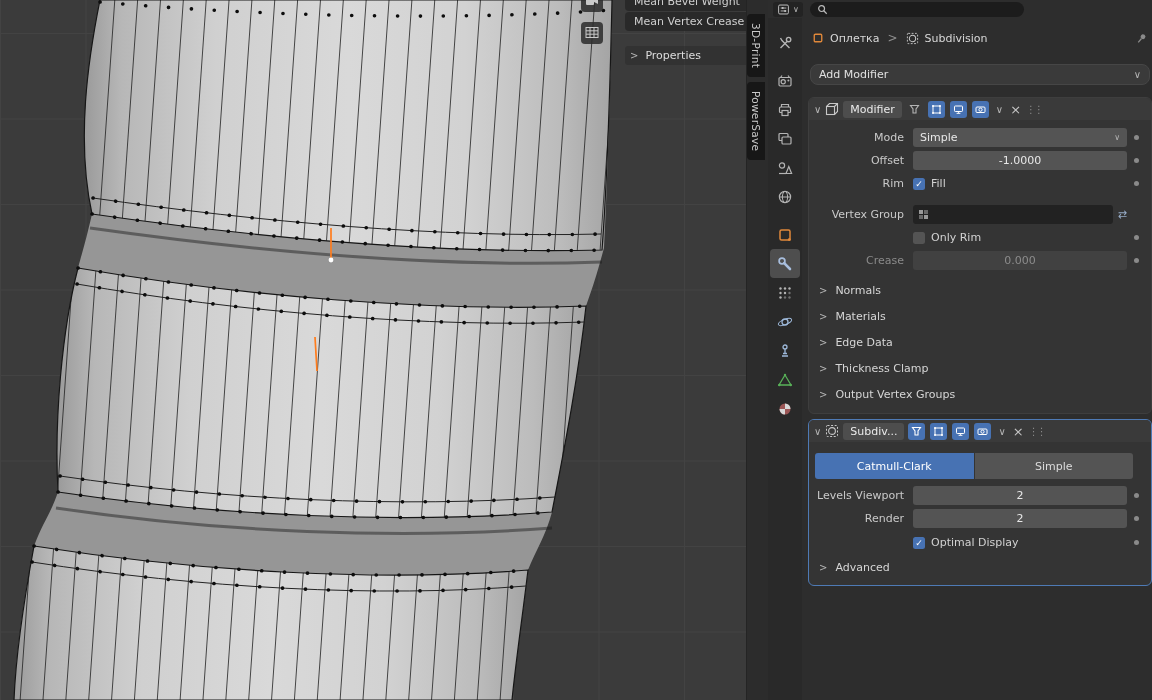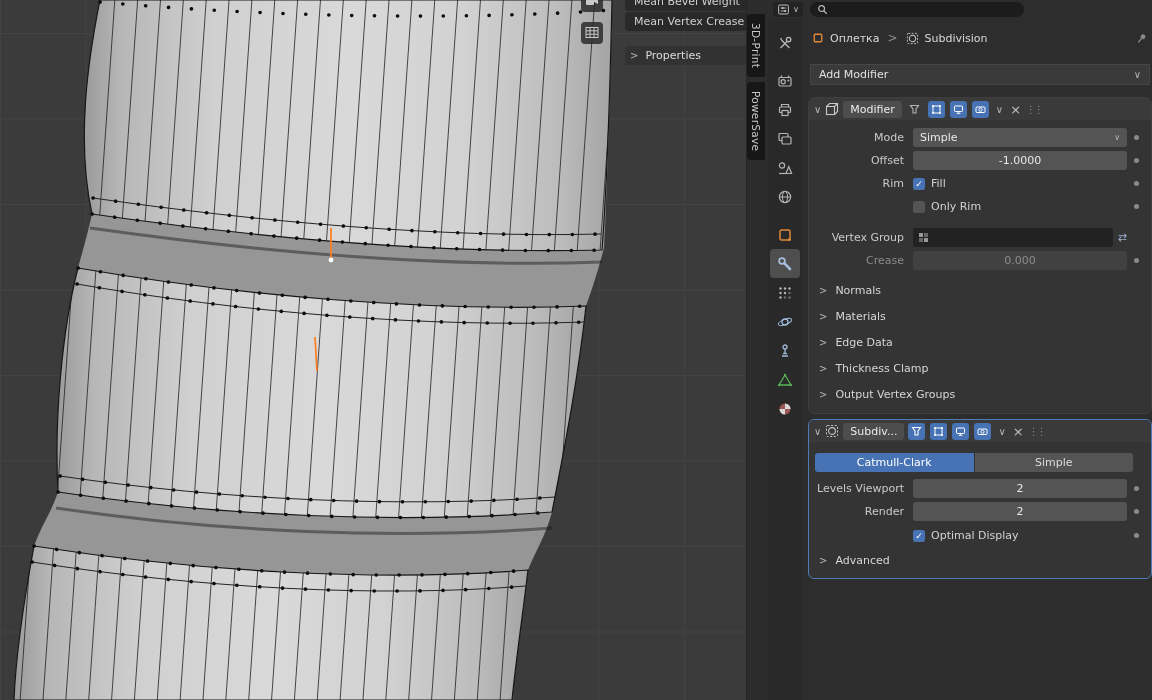--- a/index.html
+++ b/index.html
@@ -42,21 +42,21 @@
   .ticon{width:30px;height:29px;flex:none;display:flex;align-items:center;justify-content:center;border-radius:4px}
   .ticon.active{background:#4e4e4e}
   .tgap{height:9px;flex:none}
   .props-main{flex:1;padding:10px 0 0 6px;min-width:0}
 
   .breadcrumb{display:flex;align-items:center;gap:6px;height:20px;padding:0 4px;color:#d8d8d8}
   .breadcrumb .sep{color:#8f8f8f;font-size:12px;margin:0 2px}
   .breadcrumb .pin{margin-left:auto}
 
   .add-mod{margin:16px 2px 0 2px;height:21px;background:#3a3a3a;border:1px solid #464646;
-    border-radius:0;display:flex;align-items:center;padding:0 8px;color:#e0e0e0}
+    border-radius:8px;display:flex;align-items:center;padding:0 8px;color:#e0e0e0}
   .add-mod .chevtxt{margin-left:auto}
 
   .panel{margin:12px 0 0 0;background:#343434;border:1px solid #3e3e3e;border-radius:6px;overflow:hidden}
   .panel.active{border:1px solid #4e7ab5}
   .phead{height:22px;background:#3a3a3a;display:flex;align-items:center;gap:4px;padding:0 5px}
   .mod-name{background:#4d4d4d;border-radius:3px;height:17px;display:flex;align-items:center;
     padding:0 7px;color:#eaeaea}
   .tgl{width:17px;height:17px;border-radius:3px;display:flex;align-items:center;justify-content:center;flex:none}
   .tgl.blue{background:#4772b3}
   .tgl+.tgl{margin-left:1px}
@@ -76,21 +76,21 @@
   .swap{color:#96abc6;margin-left:5px;font-size:11px}
   .dot{width:5px;height:5px;border-radius:50%;background:#8a8a8a;justify-self:center}
   .cbrow{display:flex;align-items:center;gap:6px}
   .cb{width:12px;height:12px;border-radius:2.5px;background:#545454;flex:none;display:flex;
     align-items:center;justify-content:center;font-size:9px;color:transparent}
   .cb.on{background:#4772b3;color:#fff}
   .cblabel{color:#d2d2d2}
   .sections{margin-top:6px}
   .sect{height:26px;display:flex;align-items:center;gap:8px;padding-left:10px;color:#d6d6d6}
   .segrow{display:flex;gap:1px;margin:4px 12px 6px 6px}
-  .seg{flex:1;height:19px;display:flex;align-items:center;justify-content:center;background:#545454;color:#dcdcdc}
+  .seg{flex:1;height:26px;display:flex;align-items:center;justify-content:center;background:#545454;color:#dcdcdc}
   .seg.on{background:#4772b3;color:#fff}
   .seg:first-child{border-radius:3px 0 0 3px}
   .seg:last-child{border-radius:0 3px 3px 0}
 </style>
 </head>
 <body>
 
 <div class="app">
 
   <div class="viewport">
@@ -409,44 +409,44 @@
               <span class="dot"></span>
             </div>
             <div class="row">
               <span class="rlabel">Rim</span>
               <div class="cbrow">
                 <span class="cb on">✓</span>
                 <span class="cblabel">Fill</span>
               </div>
               <span class="dot"></span>
             </div>
-            <div class="row">
-              <span class="rlabel"></span>
-              <div class="cbrow">
-                <span class="cb"></span>
-                <span class="cblabel">Only Rim</span>
-              </div>
-              <span class="dot"></span>
-            </div>
             <div class="row" style="margin-top:10px">
               <span class="rlabel">Vertex Group</span>
               <div class="vgwrap">
                 <div class="vgfield">
                   <svg width="11" height="11" viewBox="0 0 11 11">
                     <rect x="1" y="1" width="4" height="4" fill="#9a9a9a"></rect>
                       <rect x="6" y="1" width="4" height="4" fill="#686868"></rect>
                     <rect x="1" y="6" width="4" height="4" fill="#686868"></rect>
                       <rect x="6" y="6" width="4" height="4" fill="#9a9a9a"></rect>
                   </svg>
                 </div>
                 <span class="swap">⇄</span>
               </div>
               <span></span>
             </div>
             <div class="row">
+              <span class="rlabel"></span>
+              <div class="cbrow">
+                <span class="cb"></span>
+                <span class="cblabel">Only Rim</span>
+              </div>
+              <span class="dot"></span>
+            </div>
+            <div class="row">
               <span class="rlabel dim">Crease</span>
               <div class="vfld disabled">0.000</div>
               <span class="dot"></span>
             </div>
             <div class="sections">
               <div class="sect">
                 <span class="chevtxt">&gt;</span>
                 <span>Normals</span>
               </div>
               <div class="sect">

